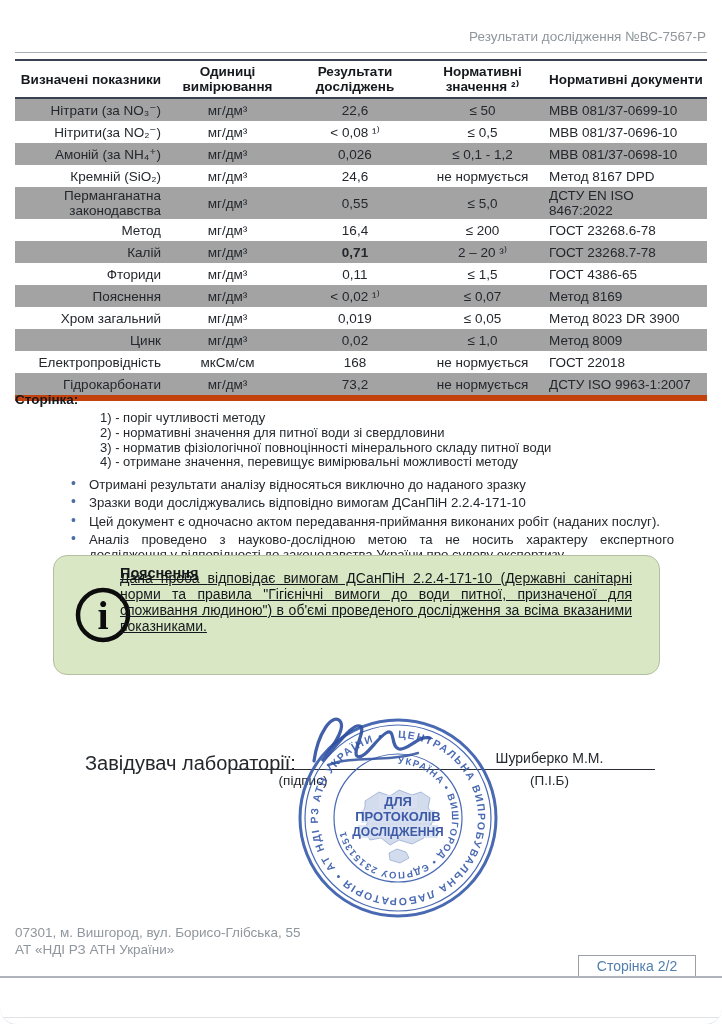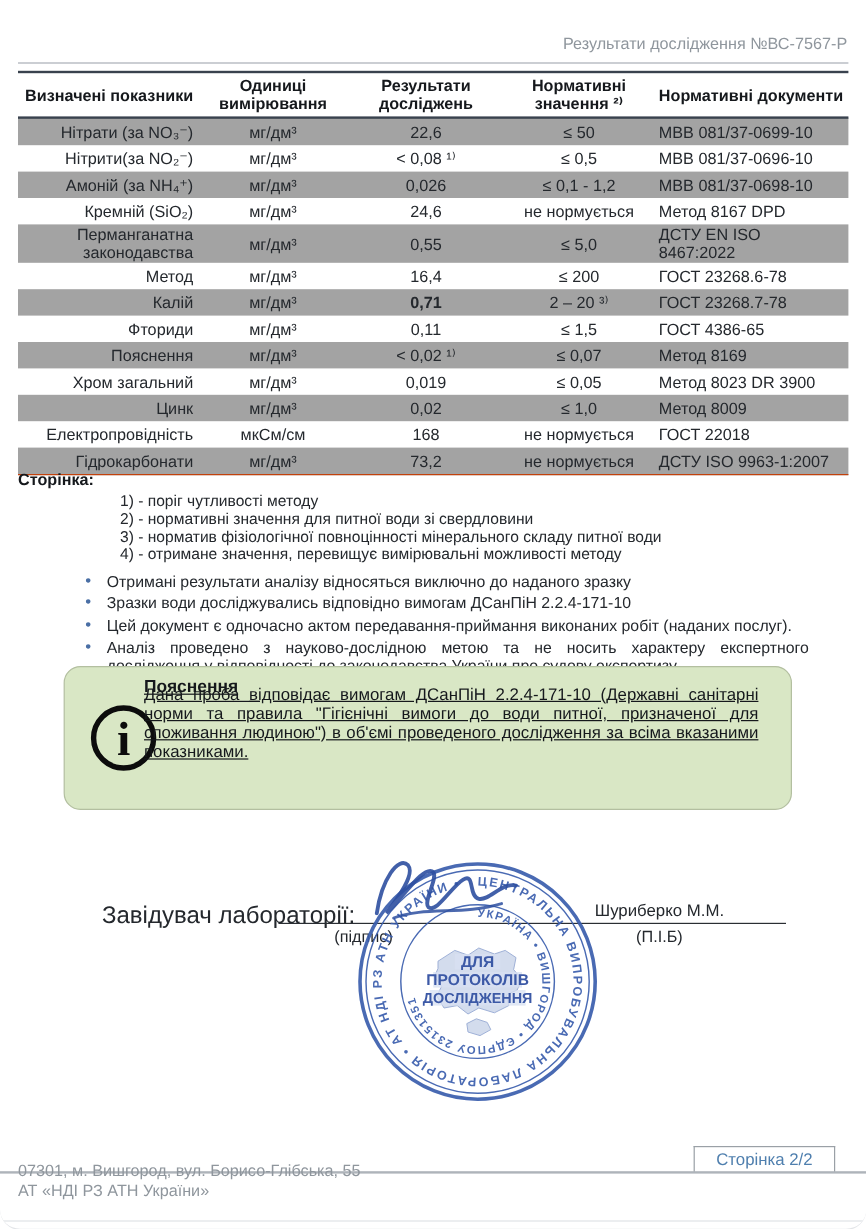--- a/index.html
+++ b/index.html
@@ -14,21 +14,21 @@
 
   
   .results-wrap { position:absolute; top:59px; left:15px; width:692px; }
   table.results { border-collapse:collapse; width:692px; font-size:13.5px; table-layout:fixed; }
   table.results thead th {
     border-top:2px solid #39424e; border-bottom:2px solid #39424e;
     font-weight:bold; color:#15181c; padding:3px 4px; line-height:1.12; vertical-align:middle;
   }
   table.results td { padding:1px 4px; height:20px; line-height:1.12; vertical-align:middle; }
   table.results tbody tr.shaded { background:#a3a3a3; }
-  table.results tbody tr:last-child td { border-bottom:1px solid #c2410c;margin-left:32px; }
+  table.results tbody tr:last-child td { border-bottom:6px solid #c2410c;margin-left:32px; }
   .c1 { text-align:right; }
   .c2,.c3,.c4 { text-align:center; }
   .c5 { text-align:left; white-space:pre-line; }
   td.bold { font-weight:bold; }
 
   
   .notes { position:absolute; top:392px; left:15px; width:692px; color:#24282d; }
   .notes-title { font-weight:bold; font-size:13.5px; color:#15181c; }
   ol.numbered { list-style:none; margin:4px 0 0 0; padding:0 0 0 85px; font-size:13px; }
   ol.numbered li { line-height:14.8px; }
@@ -56,21 +56,21 @@
   .sig-name { position:absolute; left:462px; top:750px; width:175px; text-align:center; font-size:14px; }
   .sig-caption-name { position:absolute; left:462px; top:773px; width:175px; text-align:center; font-size:13.5px; }
   .stamp { position:absolute; left:293px; top:713px; width:210px; height:210px; opacity:0.93; }
   .signature-scribble { position:absolute; left:300px; top:703px; width:160px; height:80px; }
 
   
   .page-tab { position:absolute; left:578px; top:955px; width:118px; height:22px; box-sizing:border-box;
               border:1px solid #9aa0a6; border-bottom:none; text-align:center;
               font-size:14px; line-height:21px; color:#4f7fae; background:#ffffff; }
   .footer-rule { position:absolute; left:0; top:976px; width:722px; border-top:2px solid #aeb4ba; }
-  .footer-address { position:absolute; left:15px; top:968px; font-size:13.5px; color:#8f969d; line-height:16.5px; }
+  .footer-address { position:absolute; left:15px; top:925px; font-size:13.5px; color:#8f969d; line-height:16.5px; }
   .footer-bottom-rule { position:absolute; left:0; top:1017px; width:722px; border-top:1px solid #e0e3e6; }
 </style>
 </head>
 <body>
 
 <div class="page">
 
   <div class="doc-ref">Результати дослідження №ВС-7567-Р</div>
   <div class="header-rule"></div>
 

